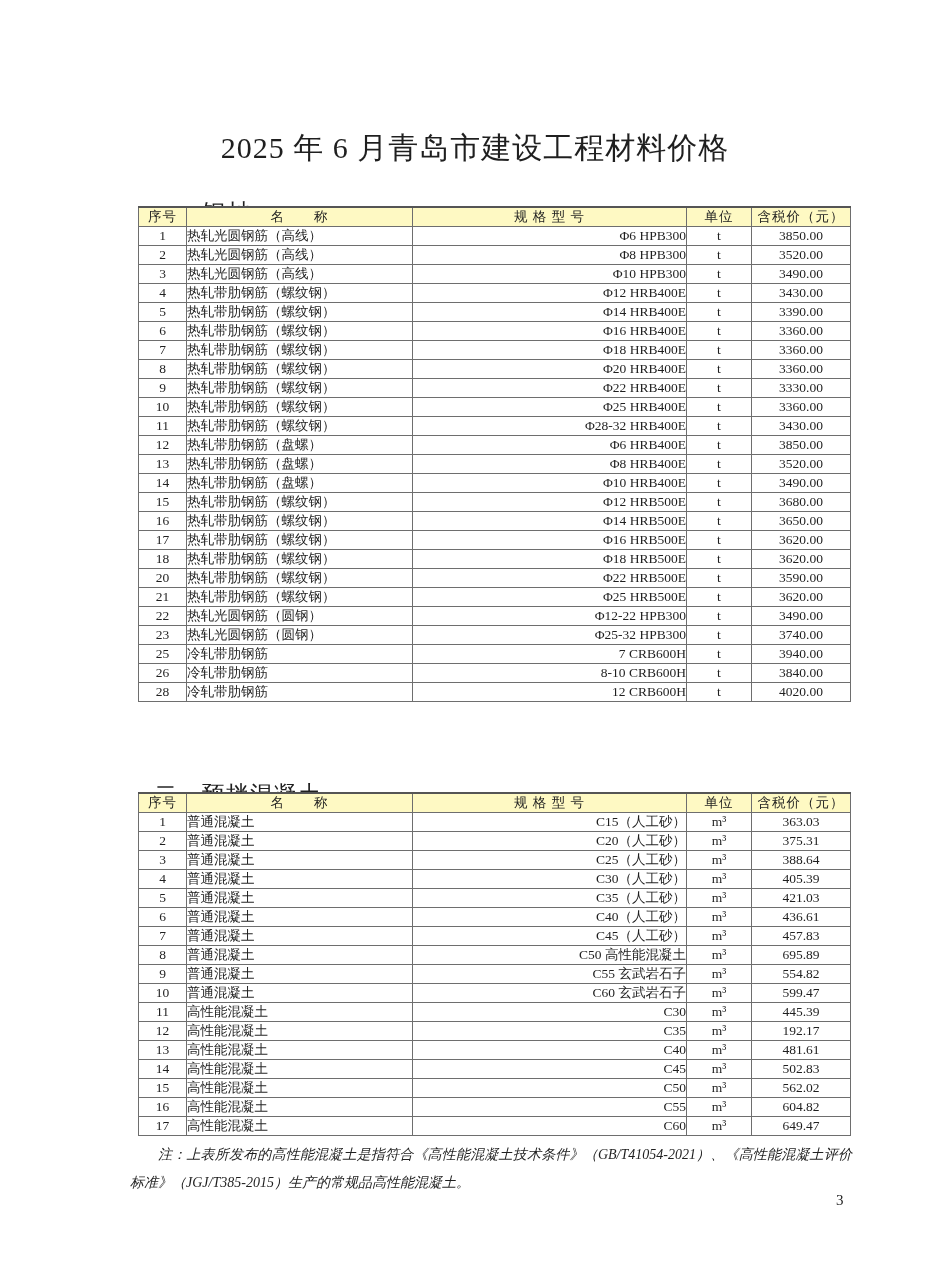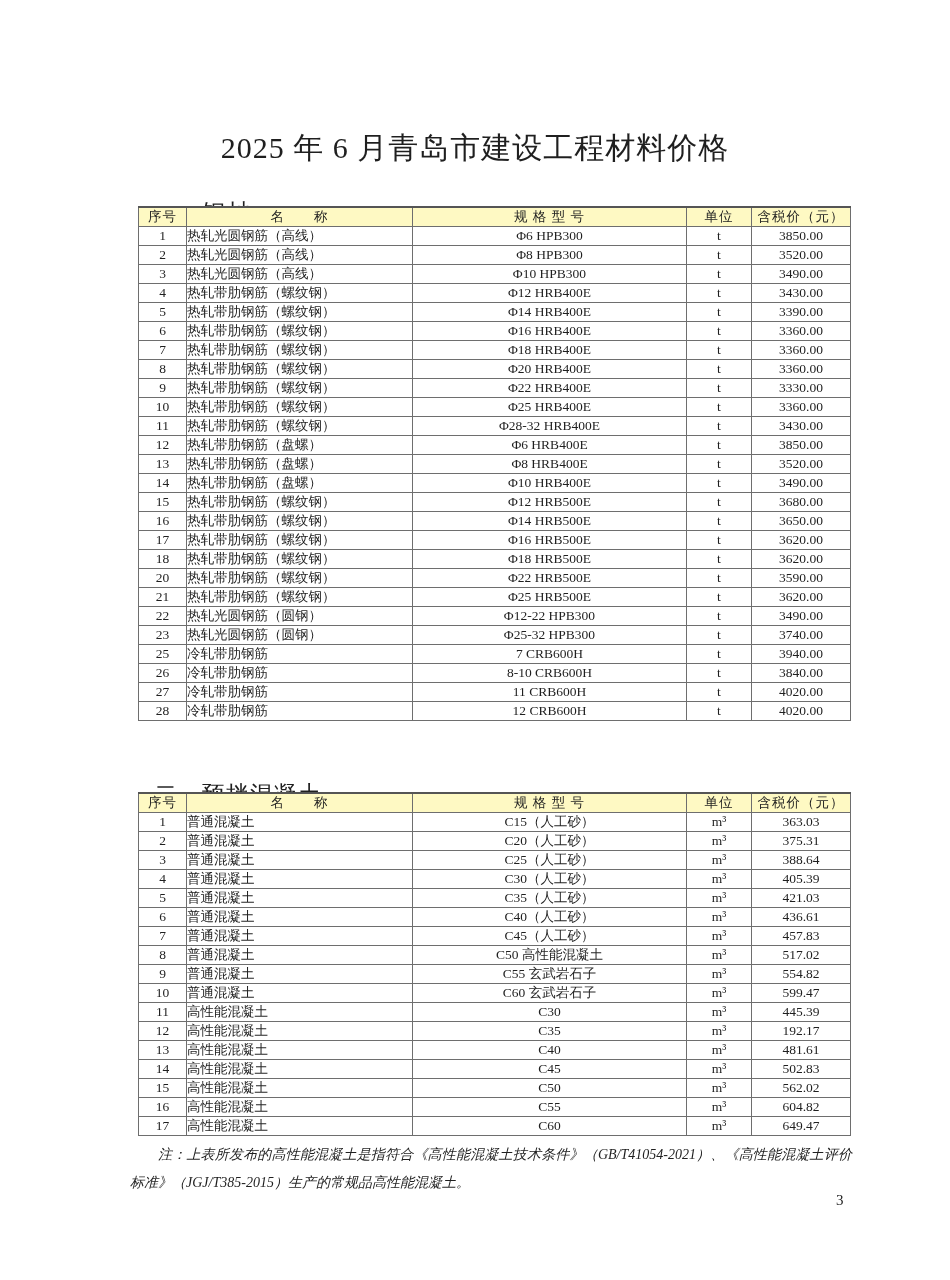--- a/index.html
+++ b/index.html
@@ -25,21 +25,21 @@
   .t-concrete{top:792px;}
   table.price th,table.price td{
     border:1px solid #6e6e6e;height:18px;line-height:18px;padding:0;
     overflow:hidden;white-space:nowrap;
   }
   table.price thead th{
     background:#fef9c3;font-weight:normal;text-align:center;letter-spacing:1px;
   }
   td.c0,td.c3,td.c4{text-align:center;}
   td.c1{text-align:left;padding-left:12px;}
-  td.c2{text-align:center;padding-left:13px;white-space:pre;}
+  td.c2{text-align:right;padding-left:13px;white-space:pre;}
   col.w0{width:48px;}col.w1{width:226px;}col.w2{width:274px;}col.w3{width:65px;}col.w4{width:99px;}
   .note{
     position:absolute;left:130px;top:1141px;width:722px;margin:0;
     font-size:14px;line-height:28px;text-indent:2em;text-align:justify;font-style:italic;
   }
   .pageno{
     position:absolute;left:836px;top:1192px;font-size:15px;
   }
 </style>
 </head>
@@ -231,27 +231,20 @@
           <td class="c4">3940.00</td>
         </tr>
         <tr>
           <td class="c0">26</td>
           <td class="c1">冷轧带肋钢筋</td>
           <td class="c2">8-10 CRB600H</td>
           <td class="c3">t</td>
           <td class="c4">3840.00</td>
         </tr>
         <tr>
-          <td class="c0">27</td>
-          <td class="c1">冷轧带肋钢筋</td>
-          <td class="c2">11 CRB600H</td>
-          <td class="c3">t</td>
-          <td class="c4">4020.00</td>
-        </tr>
-        <tr>
           <td class="c0">28</td>
           <td class="c1">冷轧带肋钢筋</td>
           <td class="c2">12 CRB600H</td>
           <td class="c3">t</td>
           <td class="c4">4020.00</td>
         </tr>
       </tbody>
   </table>
 
   <h2 class="sec-heading h-concrete">二、预拌混凝土</h2>
@@ -321,21 +314,21 @@
           <td class="c1">普通混凝土</td>
           <td class="c2">C45（人工砂）</td>
           <td class="c3">m³</td>
           <td class="c4">457.83</td>
         </tr>
         <tr>
           <td class="c0">8</td>
           <td class="c1">普通混凝土</td>
           <td class="c2">C50 高性能混凝土</td>
           <td class="c3">m³</td>
-          <td class="c4">517.02</td>
+          <td class="c4">695.89</td>
         </tr>
         <tr>
           <td class="c0">9</td>
           <td class="c1">普通混凝土</td>
           <td class="c2">C55 玄武岩石子</td>
           <td class="c3">m³</td>
           <td class="c4">554.82</td>
         </tr>
         <tr>
           <td class="c0">10</td>

